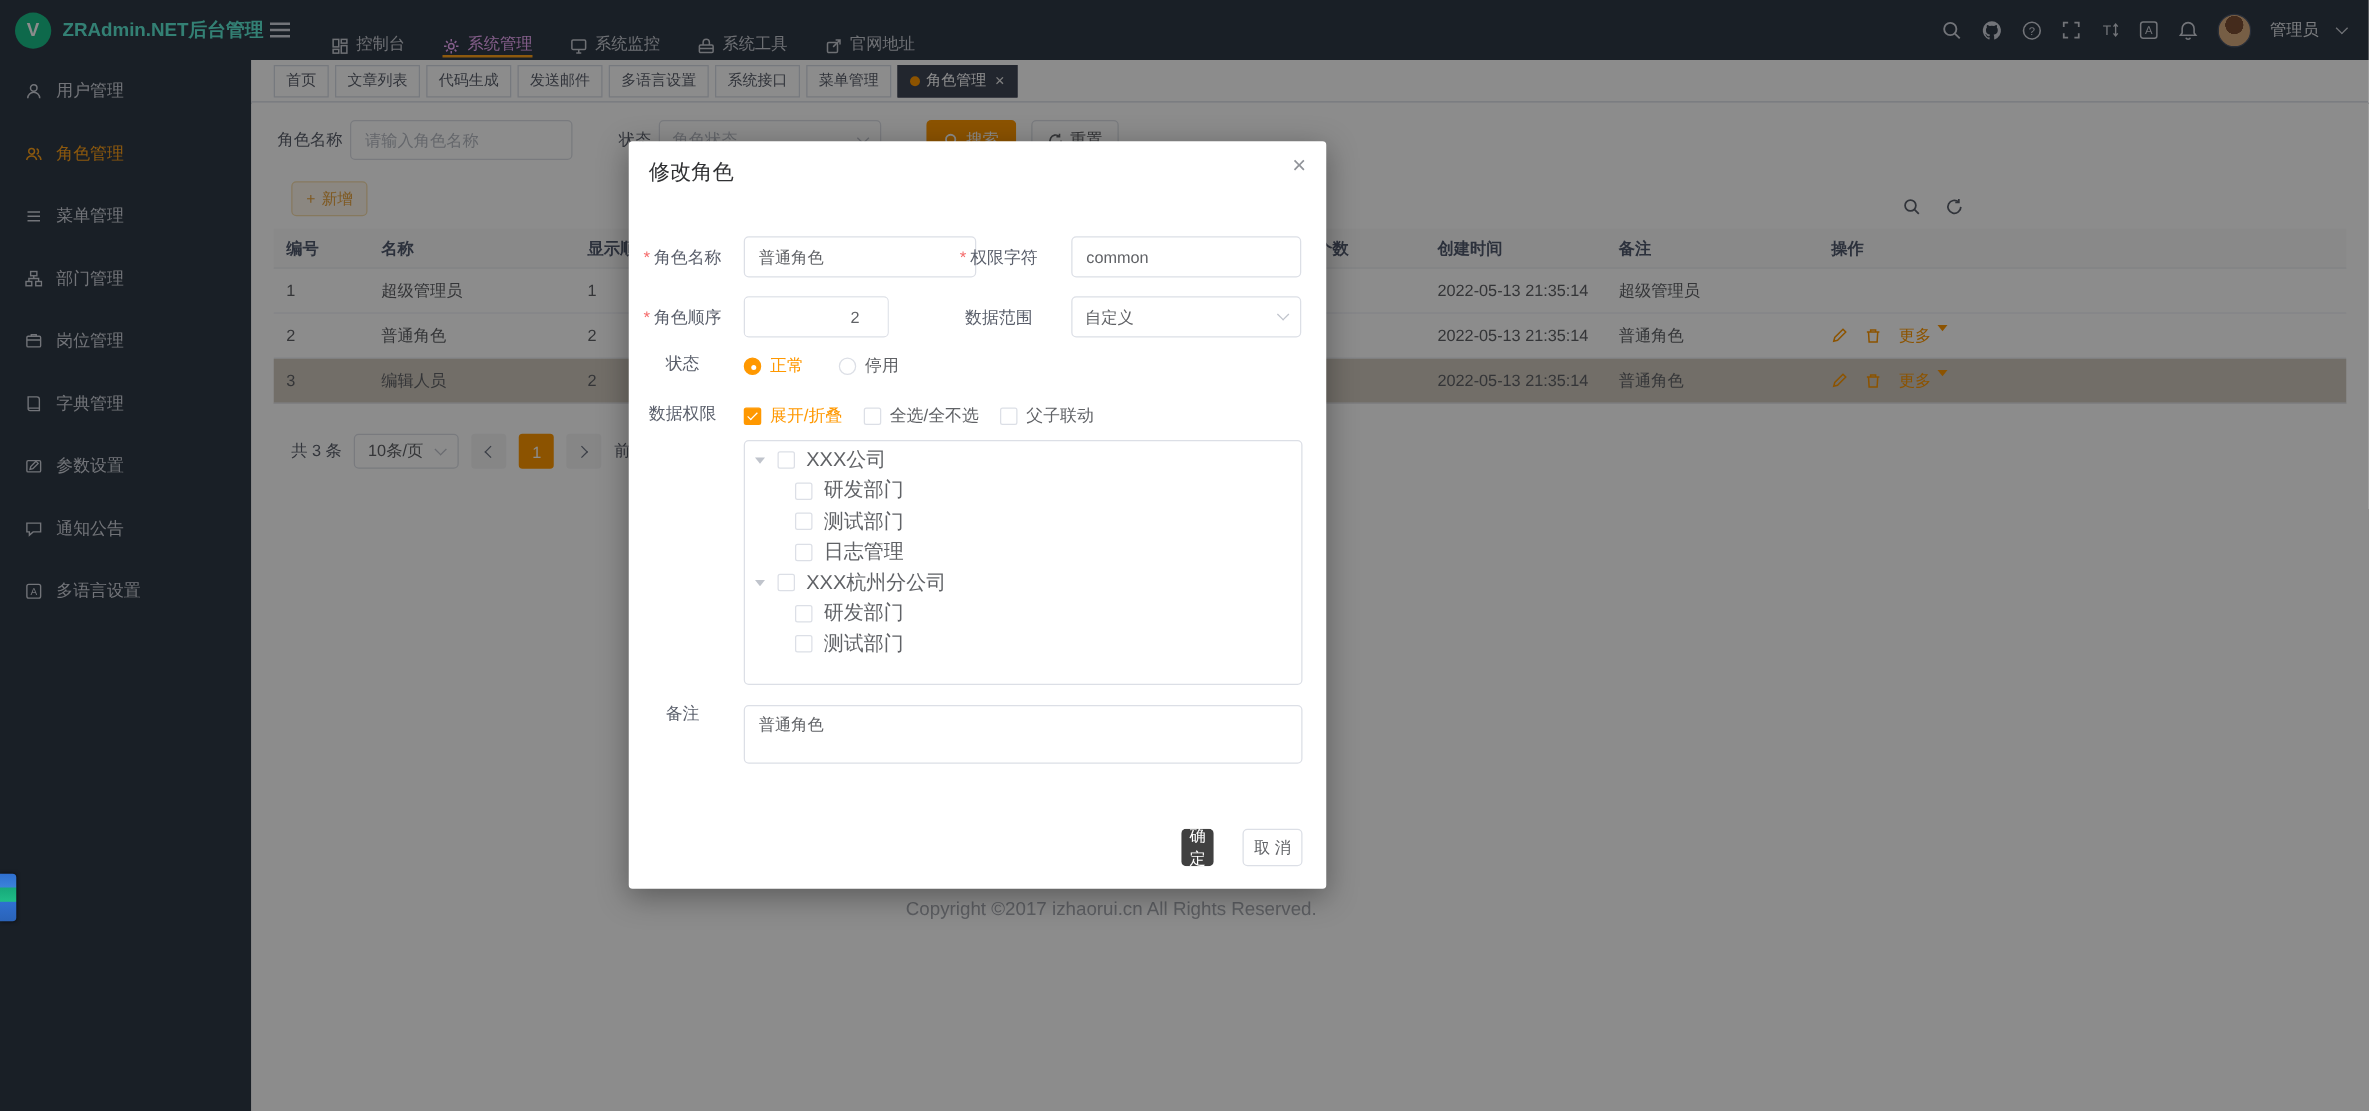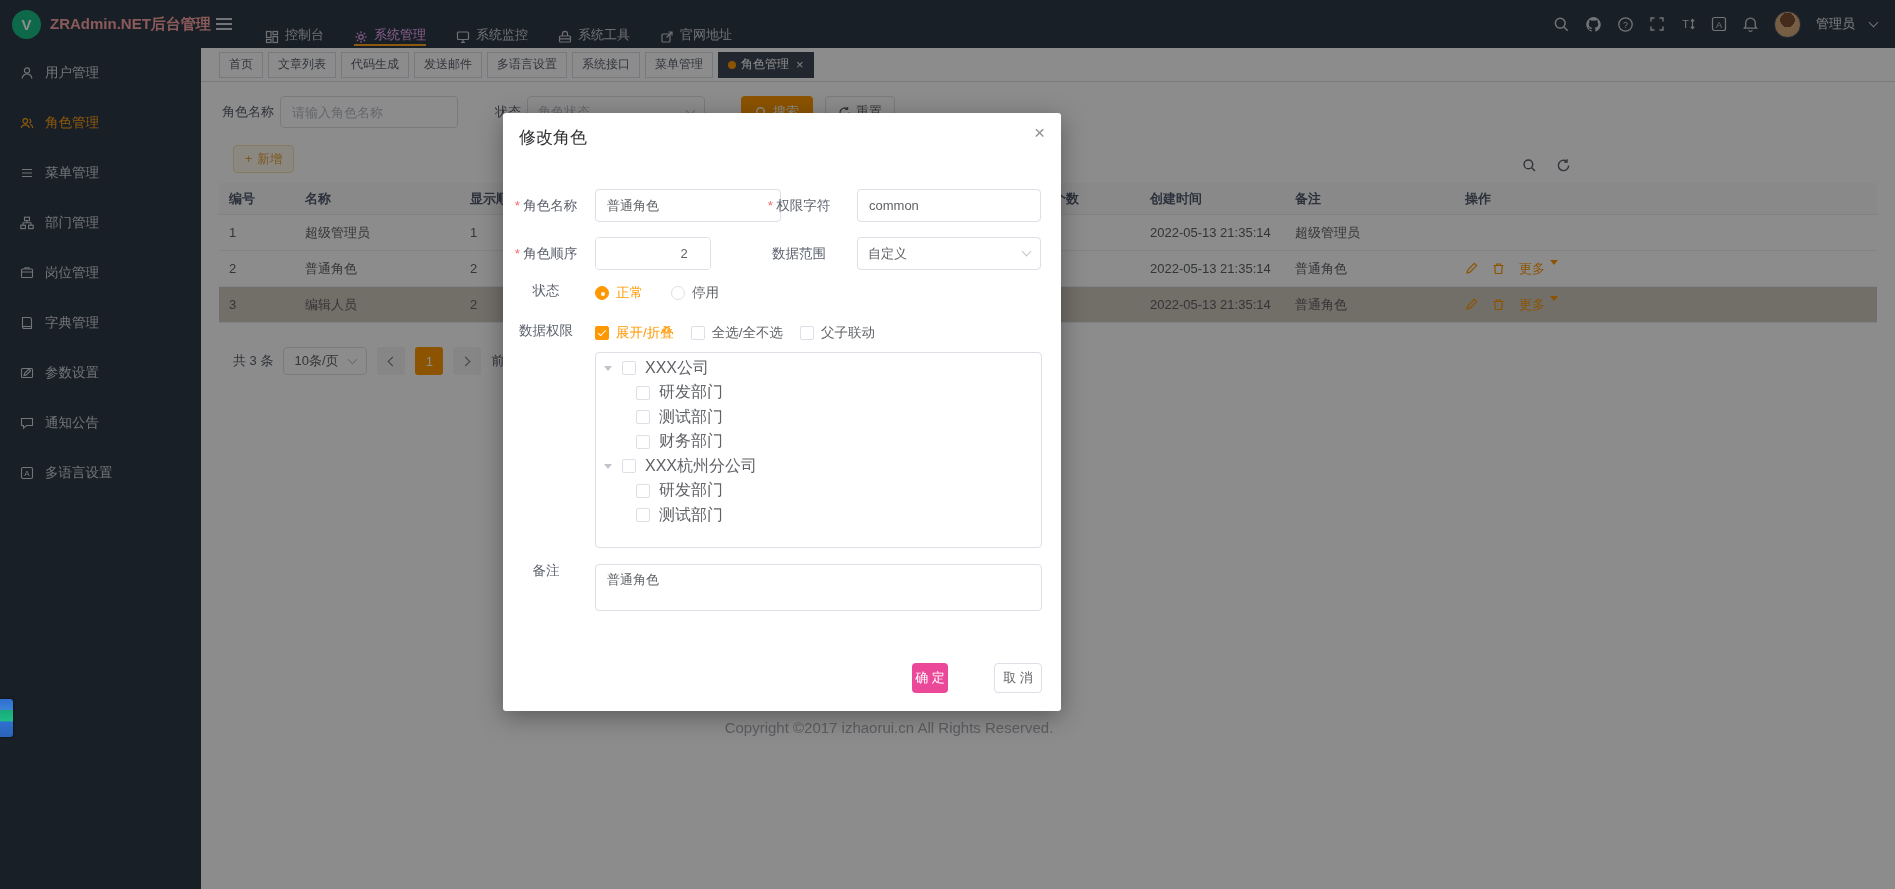--- a/index.html
+++ b/index.html
@@ -3,21 +3,21 @@
 <meta charset="utf-8">
 <style>
   *{margin:0;padding:0;box-sizing:border-box}
   body{font-family:"Liberation Sans","DejaVu Sans",sans-serif;background:#000}
   .app{position:relative;width:1895px;height:889px;background:#fff;overflow:hidden}
 
   
   .topbar{position:absolute;left:0;top:0;width:1895px;height:48px;background:#2f3945;display:flex;align-items:center;z-index:1}
   .logo{width:201px;height:48px;display:flex;align-items:center;gap:9px;padding-left:12px;flex:none}
   .logo-badge{width:29px;height:29px;border-radius:50%;background:#1bbf89;color:#fff;font-weight:bold;font-size:15px;display:flex;align-items:center;justify-content:center;flex:none}
-  .logo-title{font-size:15px;font-weight:bold;color:#fca5a5;white-space:nowrap}
+  .logo-title{font-size:15px;font-weight:bold;color:#5eead4;white-space:nowrap}
   .hamburger{width:34px;height:48px;display:flex;align-items:center;justify-content:center;cursor:pointer;margin-left:6px}
   .hline{display:block;width:16px;height:2px;background:#cfd3dc;box-shadow:0 5px 0 #cfd3dc,0 -5px 0 #cfd3dc}
   .topnav{display:flex;align-items:center;gap:30px;margin-left:24px;height:48px}
   .tn-item{display:flex;align-items:flex-end;gap:6px;font-size:13px;color:#c8ccd4;height:44px;cursor:pointer;border-bottom:2px solid transparent}
   .tn-item.active{color:#f0abfc;border-bottom-color:#ffa21a}
   .tb-right{margin-left:auto;display:flex;align-items:center;gap:15px;padding-right:18px;color:#cfd3dc}
   .tb-ico{display:flex;align-items:center;justify-content:center;cursor:pointer}
   .avatar{width:27px;height:27px;border-radius:50%;flex:none;background:radial-gradient(circle at 50% 32%,#7c4f33 0 34%,#d8ab7e 35%);border:1px solid #4a5568}
   .username{font-size:13px;color:#e3e6eb;cursor:pointer}
   .caret-dn{width:7px;height:7px;border-right:1.4px solid #cfd3dc;border-bottom:1.4px solid #cfd3dc;transform:rotate(45deg);margin-top:-4px}
@@ -94,21 +94,21 @@
   .opt .lbl.on{color:#ff9800}
   .tree-box{position:absolute;left:92px;top:239px;width:447px;height:196px;border:1px solid #dcdfe6;border-radius:4px;overflow:hidden;padding-top:3px}
   .tree-row{height:24.5px;display:flex;align-items:center;cursor:pointer}
   .tri{width:0;height:0;border-left:4.5px solid transparent;border-right:4.5px solid transparent;border-top:5.5px solid #c0c4cc;flex:none}
   .t-parent .tri{margin-left:8px;margin-right:10px}
   .t-child{padding-left:40px}
   .tree-row .cb{margin-right:9px}
   .tree-row .t-lbl{color:#606266;font-size:16px}
   .m-textarea{position:absolute;left:92px;top:451px;width:447px;height:47px;border:1px solid #dcdfe6;border-radius:4px;resize:none;font-size:13px;color:#606266;padding:6px 11px;font-family:"Liberation Sans",sans-serif;outline:none}
   .m-btn{position:absolute;top:550px;height:30px;border-radius:4px;font-size:13px;display:flex;align-items:center;justify-content:center;cursor:pointer;border:1px solid transparent}
-  .m-ok{left:409px;width:36px;background:#ec4899;color:#fff}
+  .m-ok{left:442px;width:26px;background:#404040;color:#fff}
   .m-cancel{left:491px;width:48px;background:#fff;border-color:#dcdfe6;color:#606266}
 
   .corner-widget{position:absolute;left:0;top:699px;width:13px;height:38px;z-index:70;border-radius:0 3px 3px 0;background:linear-gradient(180deg,#2f6fd0 0%,#3b82d8 28%,#17a97a 30%,#1fbd87 58%,#2f6fd0 60%,#2a63b8 100%);box-shadow:0 0 3px rgba(0,0,0,.5)}
 </style>
 </head>
 <body>
 
 <div class="app">
 
   <header class="topbar">
@@ -501,21 +501,21 @@
       <div class="tree-row t-child">
         <span class="cb"></span>
         <span class="t-lbl">研发部门</span>
       </div>
       <div class="tree-row t-child">
         <span class="cb"></span>
         <span class="t-lbl">测试部门</span>
       </div>
       <div class="tree-row t-child">
         <span class="cb"></span>
-        <span class="t-lbl">财务部门</span>
+        <span class="t-lbl">日志管理</span>
       </div>
       <div class="tree-row t-parent">
         <span class="tri"></span>
         <span class="cb"></span>
         <span class="t-lbl">XXX杭州分公司</span>
       </div>
       <div class="tree-row t-child">
         <span class="cb"></span>
         <span class="t-lbl">研发部门</span>
       </div>

